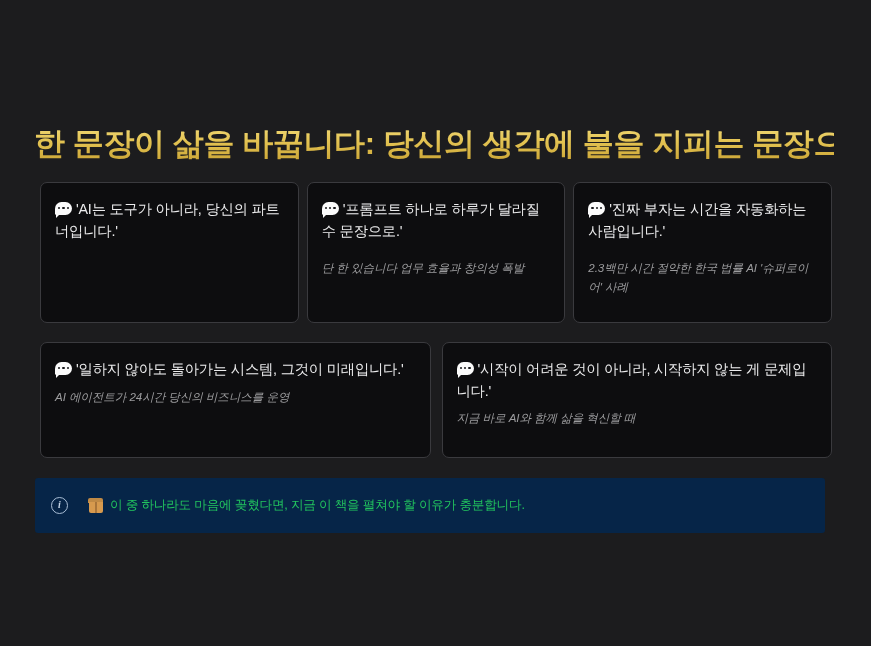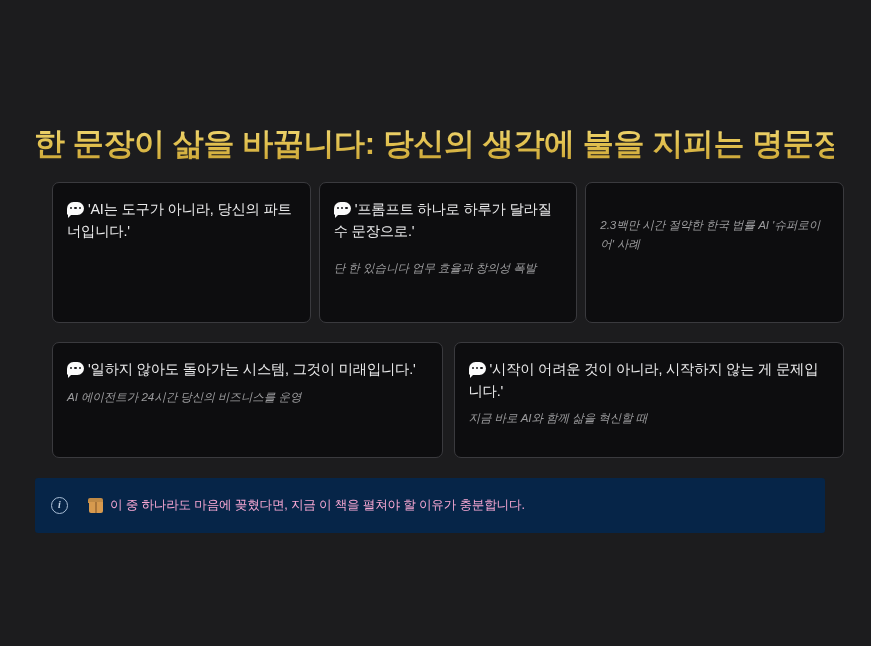--- a/index.html
+++ b/index.html
@@ -35,21 +35,21 @@
     -webkit-background-clip: text;
     background-clip: text;
     -webkit-text-fill-color: transparent;
     white-space: nowrap;
     line-height: 1.25;
   }
 
   
   .grid {
     position: absolute;
-    left: 52px;
+    left: 40px;
     top: 182px;
     width: 792px;
     display: flex;
     flex-direction: column;
     gap: 19px;
   }
   .row {
     display: flex;
     gap: 8px;
   }
@@ -186,32 +186,32 @@
     background: #d79a4e;
     border-radius: 0 0 2px 2px;
   }
   .pkg-icon .seam {
     position: absolute;
     left: 6.5px; top: 4px;
     width: 2px; height: 11px;
     background: #a9753a;
   }
   .banner-text {
-    color: #f9a8d4;
+    color: #22c55e;
     font-size: 12.6px;
     letter-spacing: -0.2px;
     line-height: 1.4;
   }
 </style>
 </head>
 <body>
 
 <div class="page">
 
-  <h1 class="title">한 문장이 삶을 바꿉니다: 당신의 생각에 불을 지피는 명문장들</h1>
+  <h1 class="title">한 문장이 삶을 바꿉니다: 당신의 생각에 불을 지피는 문장으로</h1>
 
   <div class="grid">
 
     <div class="row row-1">
 
       <div class="card">
         <p class="quote"><span class="bubble-icon"><span class="bub"></span><span class="tail"></span><span class="dots">
                 <i></i>
                 <i></i>
                 <i></i>
@@ -221,20 +221,25 @@
       <div class="card">
         <p class="quote"><span class="bubble-icon"><span class="bub"></span><span class="tail"></span><span class="dots">
                 <i></i>
                 <i></i>
                 <i></i>
               </span></span><span>'프롬프트 하나로 하루가 달라질 수 문장으로.'</span></p>
         <span class="subtitle">단 한 있습니다 업무 효율과 창의성 폭발</span>
       </div>
 
       <div class="card">
+        <p class="quote"><span class="bubble-icon"><span class="bub"></span><span class="tail"></span><span class="dots">
+                <i></i>
+                <i></i>
+                <i></i>
+              </span></span><span>'진짜 부자는 시간을 자동화하는 사람입니다.'</span></p>
         <span class="subtitle">2.3백만 시간 절약한 한국 법률 AI '슈퍼로이어' 사례</span>
       </div>
 
     </div>
 
     <div class="row row-2">
 
       <div class="card">
         <p class="quote"><span class="bubble-icon"><span class="bub"></span><span class="tail"></span><span class="dots">
                 <i></i>

